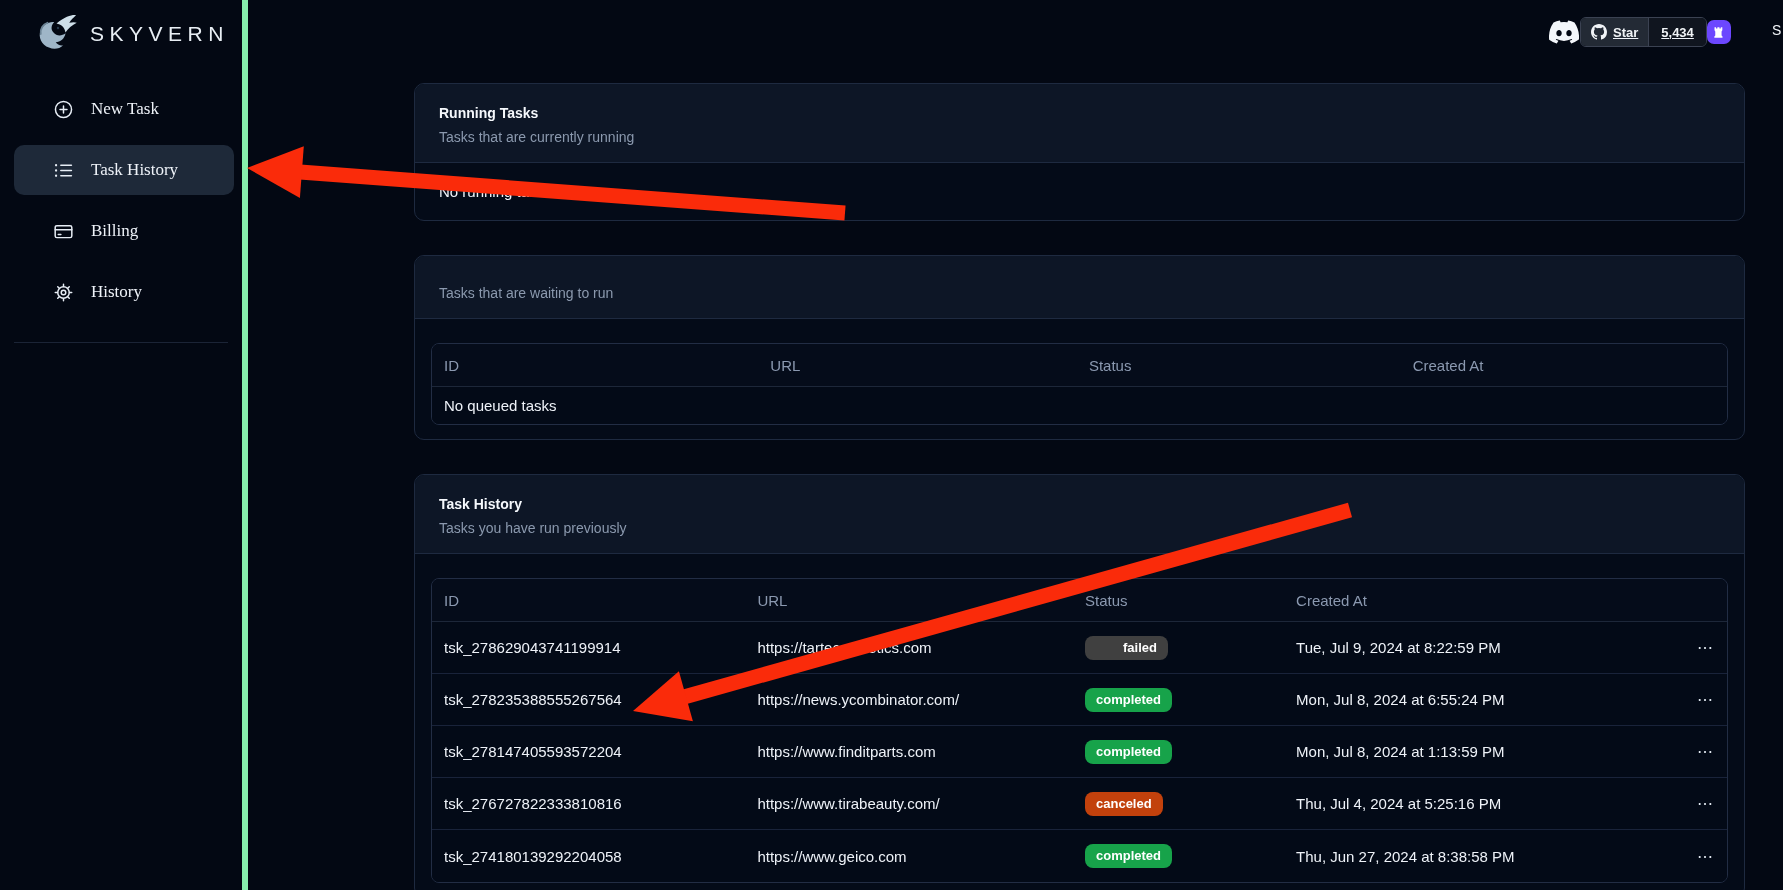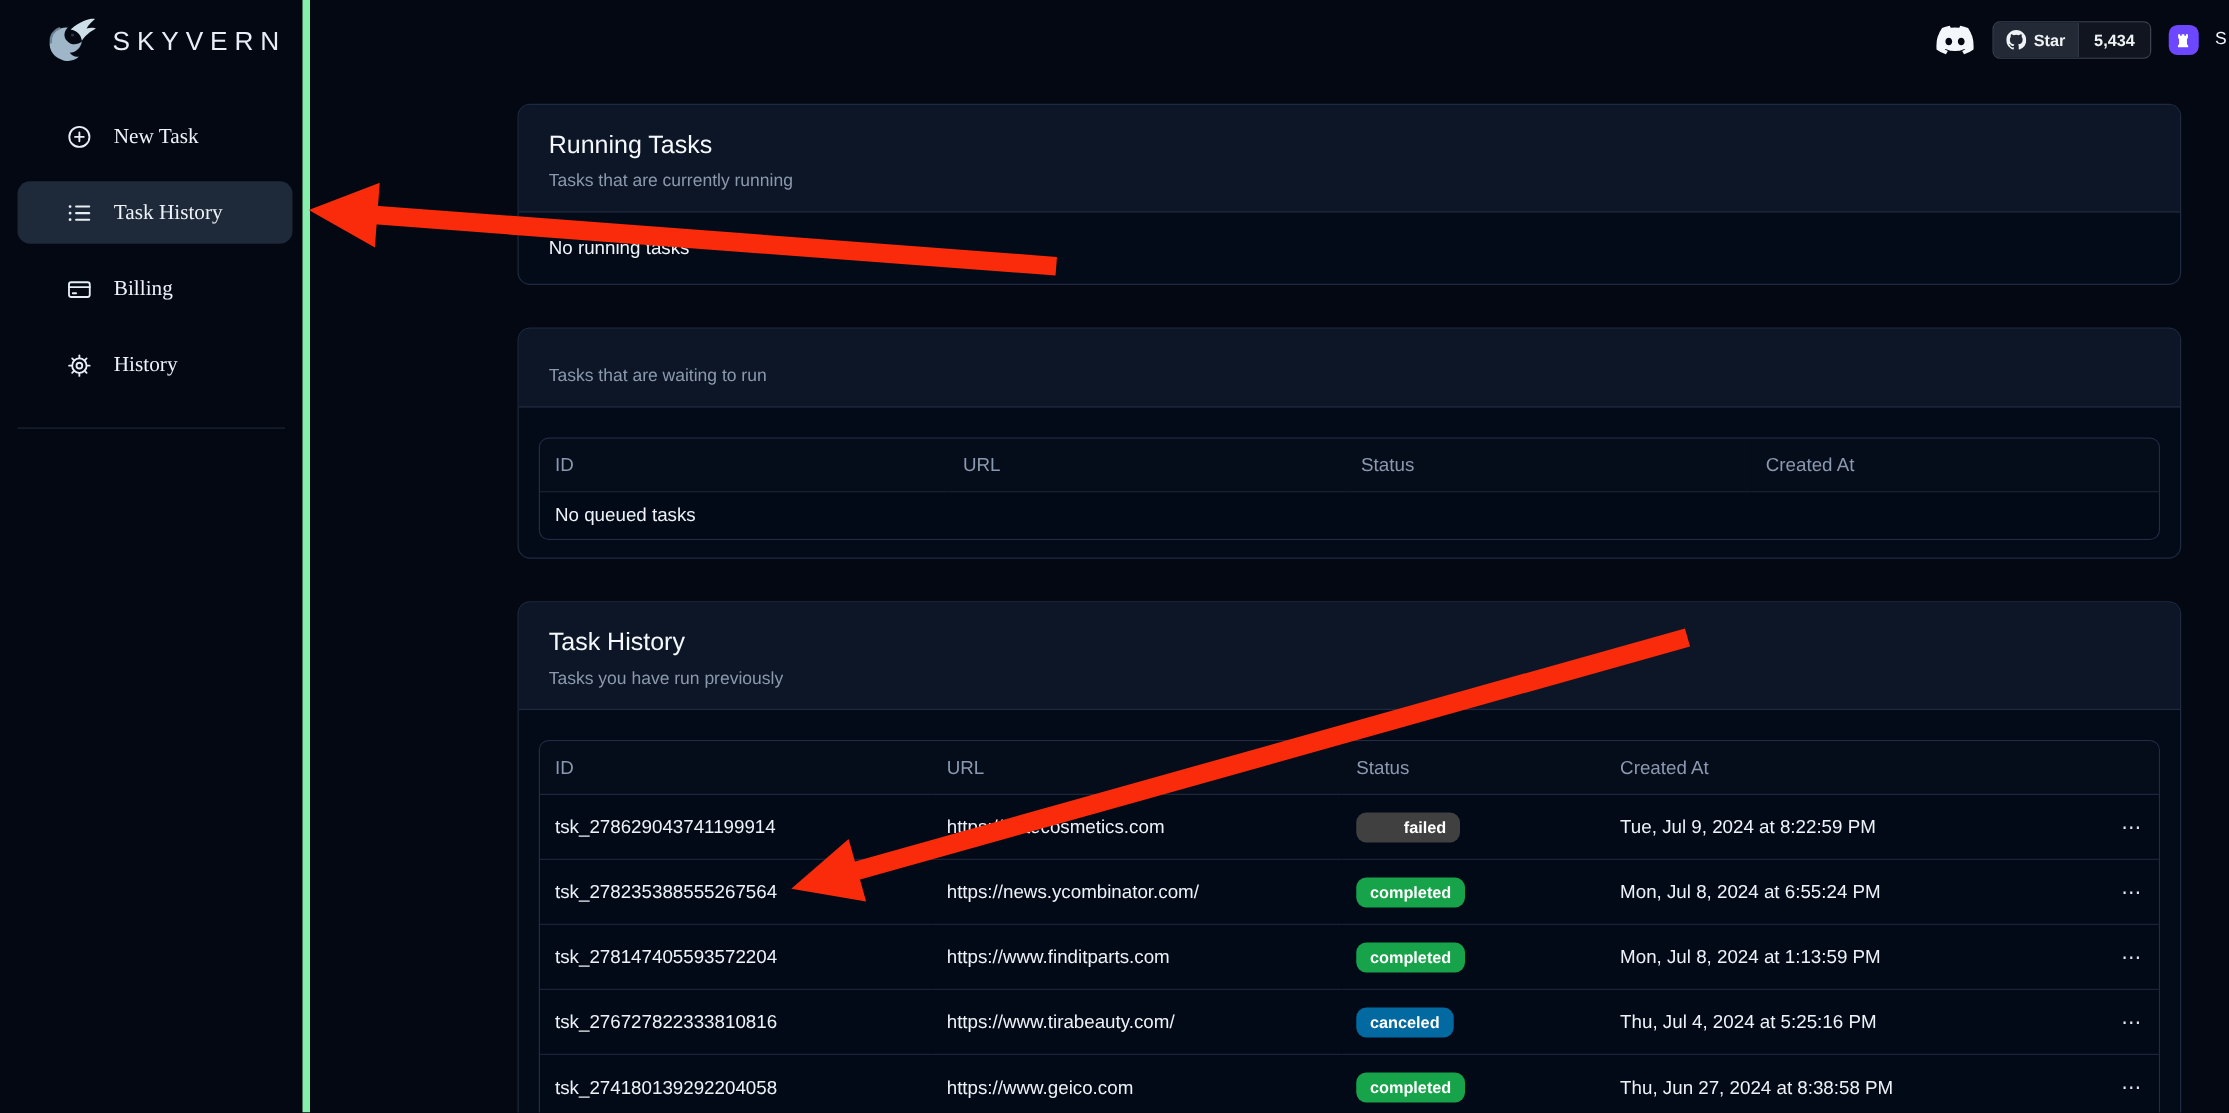--- a/index.html
+++ b/index.html
@@ -28,21 +28,21 @@
   }
   .nav-item.active { background:#1e2939; }
   .nav-item .nv-ic { width:21px; height:21px; flex:0 0 auto; color:#e7edf5; }
   .side-divider { border:none; border-top:1px solid #1b2436; margin:14px 14px 14px 14px; }
   .nav-item.cta { background:#f8fafc; color:#0b1322; font-weight:500; }
   .nav-item.cta .nv-ic { color:#0b1322; }
 
   
   .topbar {
     position:absolute; top:16px; left:1548px;
-    display:flex; align-items:center; gap:14px; z-index:5;
+    display:flex; align-items:center; z-index:5;text-decoration:underline;
   }
   .discord-btn { width:32px; height:32px; display:flex; align-items:center; justify-content:center; color:#f3f6fa; cursor:pointer; background:none; border:none; }
   .star-widget {
     display:flex; align-items:stretch; height:30px; border:1px solid #3b4252;
     border-radius:6px; overflow:hidden; cursor:pointer; background:none; padding:0;
   }
   .star-left { display:flex; align-items:center; gap:6px; padding:0 10px; background:#232a35; color:#f0f3f6; font-size:13px; font-weight:700; font-family:"Liberation Sans",sans-serif; }
   .star-right { display:flex; align-items:center; padding:0 12px; background:#10151f; border-left:1px solid #3b4252; color:#f0f3f6; font-size:13px; font-weight:700; }
   .avatar {
     width:24px; height:24px; border-radius:7px; background:#6c47ff;
@@ -51,21 +51,21 @@
   .edge-text { position:absolute; top:22px; left:1772px; color:#f3f6fa; font-size:14px; font-weight:500; white-space:nowrap; }
 
   
   .main { position:absolute; left:414px; top:83px; width:1331px; }
   .card {
     border:1px solid #1e2a40; border-radius:10px; background:#040b18;
     overflow:hidden;
   }
   .card + .card { margin-top:34px; }
   .card-header { background:#0d1626; border-bottom:1px solid #1e2a40; padding:21px 24px 17px; }
-  .card-title { font-size:20px; font-weight:400; color:#f5f8fc; }
+  .card-title { font-size:14px; font-weight:700; color:#f5f8fc; }
   .card-sub { margin-top:8px; font-size:14px; color:#8b99ae; }
   .card-empty { padding:20px 24px; font-size:15px; color:#f0f4f9; }
   .card-body { padding:24px 16px 14px; }
 
   table.tbl { width:100%; border-collapse:separate; border-spacing:0; border:1px solid #222d44; border-radius:8px; overflow:hidden; }
   .tbl th {
     text-align:left; font-weight:400; color:#8b99b0; font-size:15px;
     height:43px; padding:0 12px; border-bottom:1px solid #1d2739;
   }
   .tbl td { font-size:15px; color:#eef2f8; padding:0 12px; height:52px; border-bottom:1px solid #19233a; background:#030a17; }
@@ -246,21 +246,21 @@
     <td>tsk_278147405593572204</td>
     <td>https://www.finditparts.com</td>
     <td><span class="badge" style="background: rgb(23, 163, 74);">completed</span></td>
     <td>Mon, Jul 8, 2024 at 1:13:59 PM</td>
     <td class="c-actions"><button class="dots">⋯</button></td>
   </tr>
 
   <tr>
     <td>tsk_276727822333810816</td>
     <td>https://www.tirabeauty.com/</td>
-    <td><span class="badge" style="background: #0369a1;">canceled</span></td>
+    <td><span class="badge" style="background: #c2410c;">canceled</span></td>
     <td>Thu, Jul 4, 2024 at 5:25:16 PM</td>
     <td class="c-actions"><button class="dots">⋯</button></td>
   </tr>
 
   <tr>
     <td>tsk_274180139292204058</td>
     <td>https://www.geico.com</td>
     <td><span class="badge" style="background: rgb(23, 163, 74);">completed</span></td>
     <td>Thu, Jun 27, 2024 at 8:38:58 PM</td>
     <td class="c-actions"><button class="dots">⋯</button></td>

